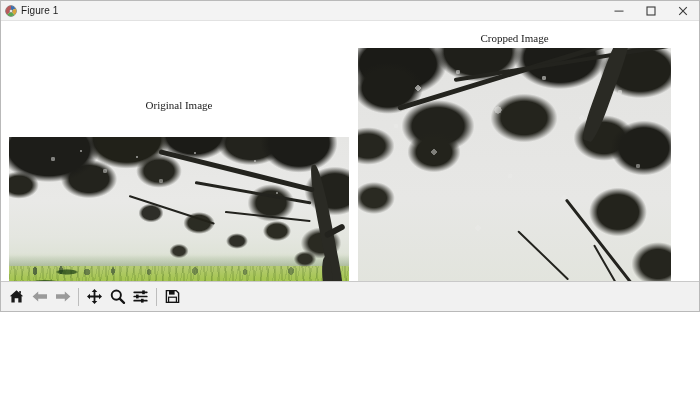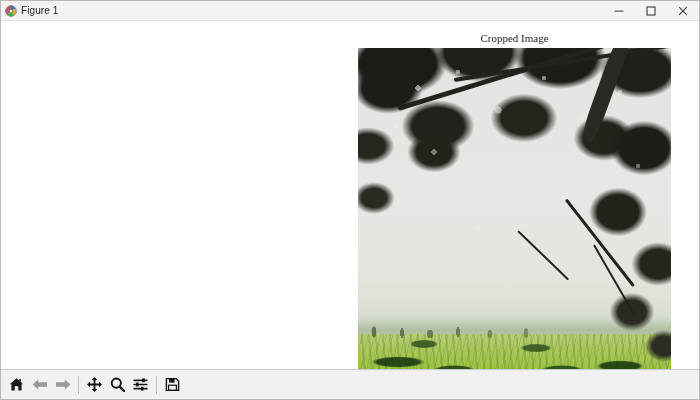--- a/index.html
+++ b/index.html
@@ -10,21 +10,21 @@
   body {
     width: 700px;
     height: 400px;
     overflow: hidden;
     font-family: "Liberation Sans", sans-serif;
   }
 
   .window {
     position: relative;
     width: 700px;
-    height: 400px;
+    height: 312px;
     box-sizing: border-box;
     background: #ffffff;
     border: 1px solid #b9b9b9;
     display: flex;
     flex-direction: column;
   }
 
   
   .titlebar {
     height: 19px;
@@ -234,20 +234,101 @@
       <div class="ctrl">
         <svg width="12" height="12" viewBox="0 0 12 12">
           <path d="M2.2 2.2 L9.8 9.8 M9.8 2.2 L2.2 9.8" stroke="#3a3a3a" stroke-width="1.1" fill="none"></path>
         </svg>
       </div>
     </div>
   </div>
 
   <div class="canvas">
 
+    <div class="panel" style="left:8px; top:78px; width:340px; height:200px;">
+      <div class="panel-title" style="top:0px;">Original Image</div>
+
+      <div class="photo" style="left:0px; top:38px; width:340px; height:161px;">
+        <div class="sky"></div>
+        <div class="haze-hills" style="top:118px; height:22px;"></div>
+        <div class="field" style="height:32px;"></div>
+
+        <div class="leafmass" style="left:0; top:126px; width:340px; height:14px;
+             background:
+               radial-gradient(ellipse 4px 6px at 26px 8px, rgba(60,80,55,0.75) 0 60%, transparent 62%),
+               radial-gradient(ellipse 3px 7px at 52px 7px, rgba(60,80,55,0.7) 0 60%, transparent 62%),
+               radial-gradient(ellipse 5px 5px at 78px 9px, rgba(60,80,55,0.6) 0 60%, transparent 62%),
+               radial-gradient(ellipse 3px 6px at 104px 8px, rgba(60,80,55,0.65) 0 60%, transparent 62%),
+               radial-gradient(ellipse 4px 5px at 140px 9px, rgba(60,80,55,0.55) 0 60%, transparent 62%),
+               radial-gradient(ellipse 5px 6px at 186px 8px, rgba(60,80,55,0.5) 0 60%, transparent 62%),
+               radial-gradient(ellipse 4px 5px at 236px 9px, rgba(60,80,55,0.5) 0 60%, transparent 62%),
+               radial-gradient(ellipse 5px 6px at 282px 8px, rgba(60,80,55,0.5) 0 60%, transparent 62%);"></div>
+
+        <div class="canopy">
+          <div class="leafmass" style="left:-20px; top:-28px; width:320px; height:120px;
+               background:
+                 radial-gradient(ellipse 70px 46px at 60px 40px, #1d1d19 0 58%, rgba(29,29,25,0) 72%),
+                 radial-gradient(ellipse 58px 40px at 138px 30px, #212119 0 58%, rgba(33,33,25,0) 74%),
+                 radial-gradient(ellipse 50px 34px at 205px 26px, #1b1b17 0 56%, rgba(27,27,23,0) 74%),
+                 radial-gradient(ellipse 46px 30px at 262px 34px, #23231d 0 55%, rgba(35,35,29,0) 74%),
+                 radial-gradient(ellipse 38px 26px at 100px 70px, #23231d 0 52%, rgba(35,35,29,0) 74%),
+                 radial-gradient(ellipse 30px 22px at 170px 62px, #26261f 0 50%, rgba(38,38,31,0) 76%),
+                 radial-gradient(ellipse 26px 18px at 30px 76px, #26261f 0 50%, rgba(38,38,31,0) 76%);"></div>
+
+          <div class="leafmass" style="left:220px; top:-30px; width:140px; height:180px;
+               background:
+                 radial-gradient(ellipse 52px 40px at 70px 36px, #1c1c18 0 58%, rgba(28,28,24,0) 74%),
+                 radial-gradient(ellipse 40px 32px at 106px 84px, #22221c 0 54%, rgba(34,34,28,0) 76%),
+                 radial-gradient(ellipse 30px 24px at 42px 96px, #26261f 0 50%, rgba(38,38,31,0) 78%),
+                 radial-gradient(ellipse 26px 20px at 92px 136px, #2a2a22 0 48%, rgba(42,42,34,0) 78%);"></div>
+
+          <div class="leafmass" style="left:0; top:0; width:340px; height:110px; opacity:0.55;
+               background:
+                 radial-gradient(circle 3px at 44px 22px, rgba(232,232,230,0.9) 0 70%, transparent 72%),
+                 radial-gradient(circle 2px at 72px 14px, rgba(232,232,230,0.9) 0 70%, transparent 72%),
+                 radial-gradient(circle 3px at 96px 34px, rgba(232,232,230,0.85) 0 70%, transparent 72%),
+                 radial-gradient(circle 2px at 128px 20px, rgba(232,232,230,0.9) 0 70%, transparent 72%),
+                 radial-gradient(circle 3px at 152px 44px, rgba(232,232,230,0.8) 0 70%, transparent 72%),
+                 radial-gradient(circle 2px at 186px 16px, rgba(232,232,230,0.9) 0 70%, transparent 72%),
+                 radial-gradient(circle 3px at 212px 40px, rgba(232,232,230,0.8) 0 70%, transparent 72%),
+                 radial-gradient(circle 2px at 246px 24px, rgba(232,232,230,0.85) 0 70%, transparent 72%),
+                 radial-gradient(circle 2px at 268px 56px, rgba(232,232,230,0.8) 0 70%, transparent 72%),
+                 radial-gradient(circle 3px at 60px 58px, rgba(232,232,230,0.7) 0 70%, transparent 72%),
+                 radial-gradient(circle 2px at 116px 64px, rgba(232,232,230,0.7) 0 70%, transparent 72%);"></div>
+
+          <div class="trunk" style="left:298px; top:28px; width:13px; height:140px; transform: rotate(-11deg);"></div>
+          <div class="trunk" style="left:312px; top:120px; width:10px; height:48px; transform: rotate(-4deg);"></div>
+
+          <div class="branch" style="left:316px; top:96px; width:22px; height:6px; transform: rotate(-28deg);"></div>
+
+          <div class="branch" style="left:150px; top:12px; width:160px; height:5px; transform: rotate(14deg);"></div>
+          <div class="branch" style="left:186px; top:44px; width:118px; height:3px; transform: rotate(10deg);"></div>
+          <div class="branch" style="left:120px; top:58px; width:90px; height:2px; transform: rotate(18deg);"></div>
+          <div class="branch" style="left:216px; top:74px; width:86px; height:2px; transform: rotate(6deg);"></div>
+
+          <div class="leafmass" style="left:118px; top:60px; width:200px; height:86px; opacity:0.95;
+               background:
+                 radial-gradient(ellipse 16px 12px at 24px 16px, #25251e 0 55%, rgba(37,37,30,0) 78%),
+                 radial-gradient(ellipse 20px 14px at 72px 26px, #222219 0 55%, rgba(34,34,25,0) 78%),
+                 radial-gradient(ellipse 14px 10px at 110px 44px, #26261f 0 52%, rgba(38,38,31,0) 78%),
+                 radial-gradient(ellipse 18px 13px at 150px 34px, #232319 0 54%, rgba(35,35,25,0) 78%),
+                 radial-gradient(ellipse 12px 9px at 52px 54px, #2a2a21 0 50%, rgba(42,42,33,0) 80%),
+                 radial-gradient(ellipse 14px 10px at 178px 62px, #28281f 0 50%, rgba(40,40,31,0) 80%);"></div>
+        </div>
+
+        <div class="grassfront" style="height:44px;
+             background:
+               radial-gradient(ellipse 30px 6px at 36px 30px, rgba(20,55,15,0.85) 0 55%, transparent 70%),
+               radial-gradient(ellipse 26px 5px at 80px 36px, rgba(20,55,15,0.8) 0 55%, transparent 70%),
+               radial-gradient(ellipse 34px 7px at 130px 38px, rgba(22,58,16,0.8) 0 55%, transparent 70%),
+               radial-gradient(ellipse 28px 6px at 186px 40px, rgba(24,60,18,0.75) 0 55%, transparent 70%),
+               radial-gradient(ellipse 22px 5px at 236px 38px, rgba(26,62,20,0.7) 0 55%, transparent 70%),
+               radial-gradient(ellipse 16px 4px at 58px 18px, rgba(25,60,18,0.7) 0 55%, transparent 72%);"></div>
+      </div>
+    </div>
 
     <div class="panel" style="left:357px; top:-11px; width:313px; height:375px;">
       <div class="panel-title" style="top:22px;">Cropped Image</div>
 
       <div class="photo" style="left:0px; top:38px; width:313px; height:336px;">
         <div class="sky" style="background: linear-gradient(to bottom,
                #e3e3e1 0%, #e7e7e5 45%, #e2e4dd 70%, #d8ded0 80%, #c2d3a2 88%, #a9c55f 95%, #9dc04b 100%);"></div>
 
         <div class="haze-hills" style="top:268px; height:26px;"></div>
 

